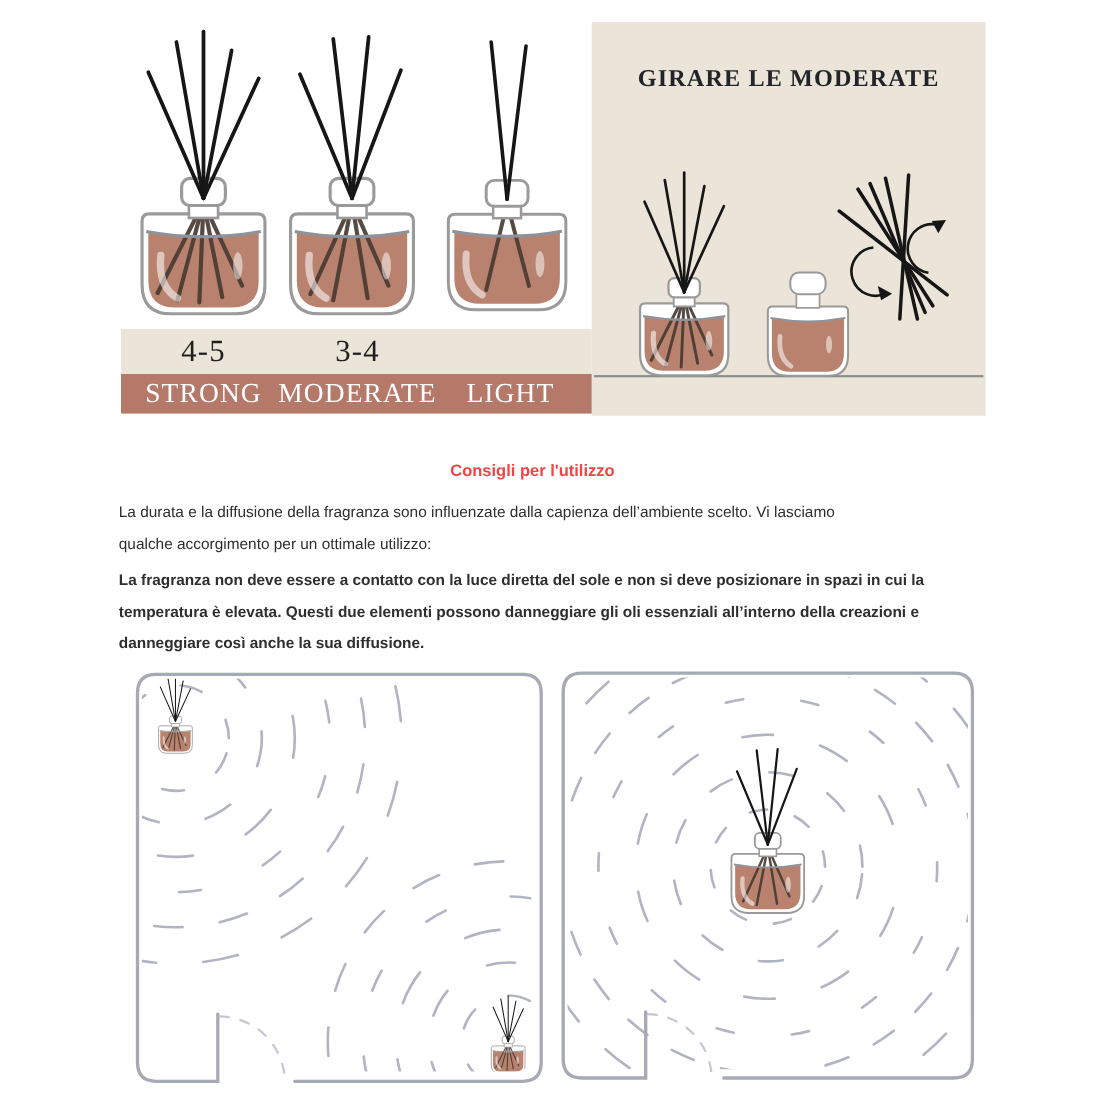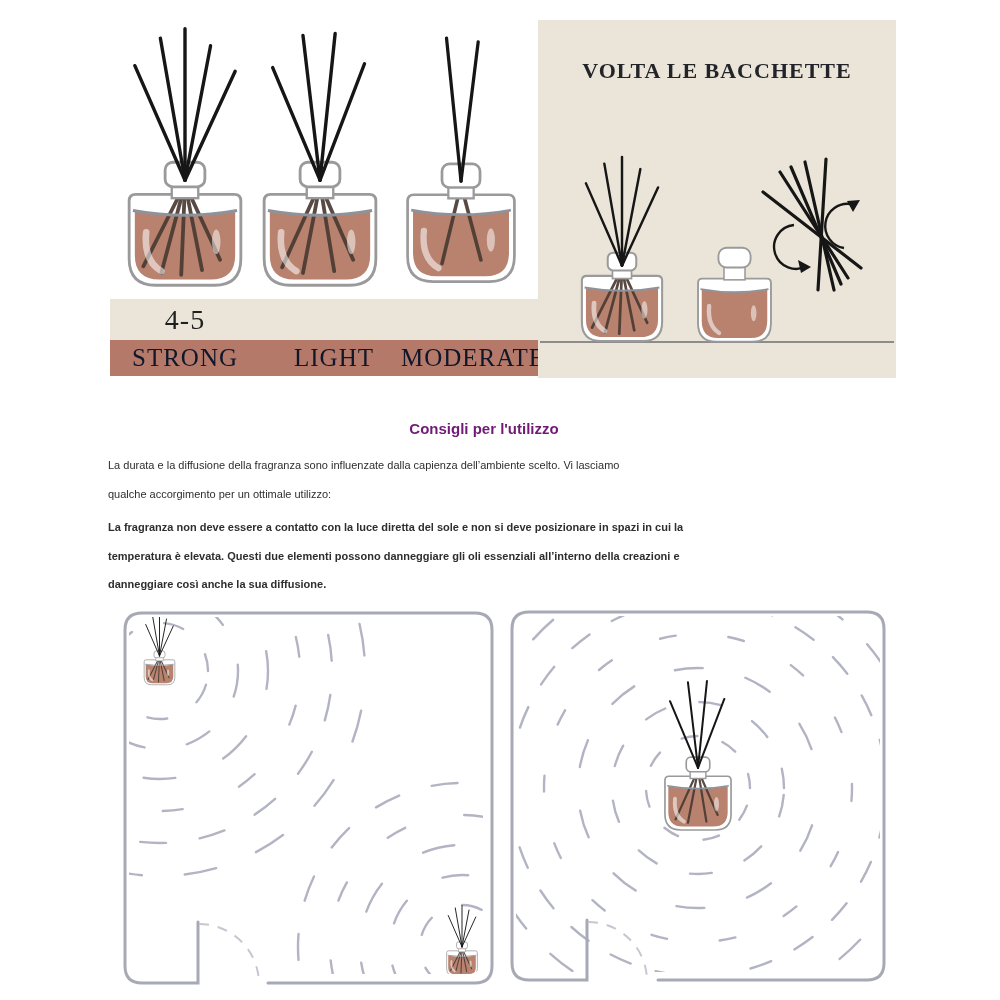--- a/index.html
+++ b/index.html
@@ -8,35 +8,35 @@
   .abs{position:absolute;}
   svg{display:block;}
 
   
   .strip{position:absolute;display:flex;left:110px;width:428px;}
   .strip .cell{display:flex;align-items:center;justify-content:center;
                font-family:"Liberation Serif","DejaVu Serif",serif;}
   .count-strip{top:299px;height:41px;text-align:center;}
   .count-strip .cell{font-size:28px;color:#1f1f1f;letter-spacing:1px;}
   .strength-strip{top:340px;height:36px;}
-  .strength-strip .cell{font-size:25px;color:#0f172a;letter-spacing:1px;}
+  .strength-strip .cell{font-size:25px;color:#ffffff;letter-spacing:1px;}
   .col0{width:150px;}.col1{width:130px;}.col2{width:148px;}
 
   
   .rotate-panel{left:538px;top:20px;width:358px;height:358px;}
   .rotate-title{position:absolute;left:0;top:34px;width:100%;text-align:center;
     font-family:"Liberation Serif","DejaVu Serif",serif;font-weight:700;
     font-size:22px;letter-spacing:1px;color:#23242a;line-height:34px;}
   .rotate-title .num{font-size:25px;}
   .shelf-line{position:absolute;left:2px;top:321px;width:354px;height:2px;background:#8c8c8c;}
 
   
   .tips-heading{left:0;top:420px;width:968px;text-align:center;
-    font-size:15px;font-weight:bold;color:#701a75;}
-  .tips-para{left:108px;width:792px;font-size:11px;line-height:28.5px;
+    font-size:15px;font-weight:bold;color:#ef4444;}
+  .tips-para{left:108px;width:792px;font-size:14px;line-height:28.5px;
     color:#2e2e2e;white-space:pre-line;}
   .tips-para.p1{top:451px;}
   .tips-para.p2{top:513px;font-weight:bold;}
 </style>
 </head>
 <body>
 
 <div class="page" style="color: rgb(46, 46, 46);">
 
   <section>
@@ -88,31 +88,32 @@
   <path d="M 20,199 Q 75,209 130,199" fill="none" stroke="#8e939b" stroke-width="3"></path>
   <path d="M 23,182 H 127 Q 134,182 134,189 V 250 Q 134,278 106,278 H 44 Q 16,278 16,250 V 189 Q 16,182 23,182 Z" fill="none" stroke="#9a9a9a" stroke-width="3"></path>
   <rect x="61" y="168" width="28" height="18" fill="#ffffff" stroke="#9a9a9a" stroke-width="2.5"></rect>
   <rect x="54" y="148" width="42" height="26" rx="8" fill="#ffffff" stroke="#9a9a9a" stroke-width="3"></rect>
   <line x1="75" y1="167" x2="59" y2="9" stroke="#161616" stroke-width="3.6" stroke-linecap="round"></line>
         <line x1="75" y1="167" x2="94" y2="13" stroke="#161616" stroke-width="3.6" stroke-linecap="round"></line>
       </svg>
 
     <div class="strip count-strip" style="background: rgb(234, 229, 216);">
       <div class="cell col0">4-5</div>
+      <div class="cell col1">3-4</div>
     </div>
     <div class="strip strength-strip" style="background: rgb(181, 121, 106);">
       <div class="cell col0">STRONG</div>
+      <div class="cell col1">MODERATE</div>
       <div class="cell col2">LIGHT</div>
-      <div class="cell col1">MODERATE</div>
     </div>
   </section>
 
   <section class="abs rotate-panel" style="background: rgb(234, 229, 216);">
     <div class="rotate-title">
-      <div>VOLTA LE BACCHETTE</div>
+      <div>GIRARE LE MODERATE</div>
     </div>
     <div class="shelf-line" style="background: rgb(140, 140, 140);"></div>
     <svg class="abs" id="panel-bottle" style="left:33px;top:132px;width:102px;height:194px" viewBox="0 0 150 285">
   <path d="M 23,182 H 127 Q 134,182 134,189 V 250 Q 134,278 106,278 H 44 Q 16,278 16,250 V 189 Q 16,182 23,182 Z" fill="#ffffff"></path>
   <path d="M 22,200 Q 75,209 128,200 V 246 Q 128,272 102,272 H 48 Q 22,272 22,246 Z" fill="#b8826f"></path>
   <line x1="75" y1="171" x2="31" y2="258" stroke="#4a3b33" stroke-width="4" stroke-linecap="round" opacity="0.92"></line>
         <line x1="75" y1="171" x2="50" y2="265" stroke="#4a3b33" stroke-width="4" stroke-linecap="round" opacity="0.92"></line>
         <line x1="75" y1="171" x2="71" y2="267" stroke="#4a3b33" stroke-width="4" stroke-linecap="round" opacity="0.92"></line>
         <line x1="75" y1="171" x2="93" y2="262" stroke="#4a3b33" stroke-width="4" stroke-linecap="round" opacity="0.92"></line>
         <line x1="75" y1="171" x2="112" y2="251" stroke="#4a3b33" stroke-width="4" stroke-linecap="round" opacity="0.92"></line>

